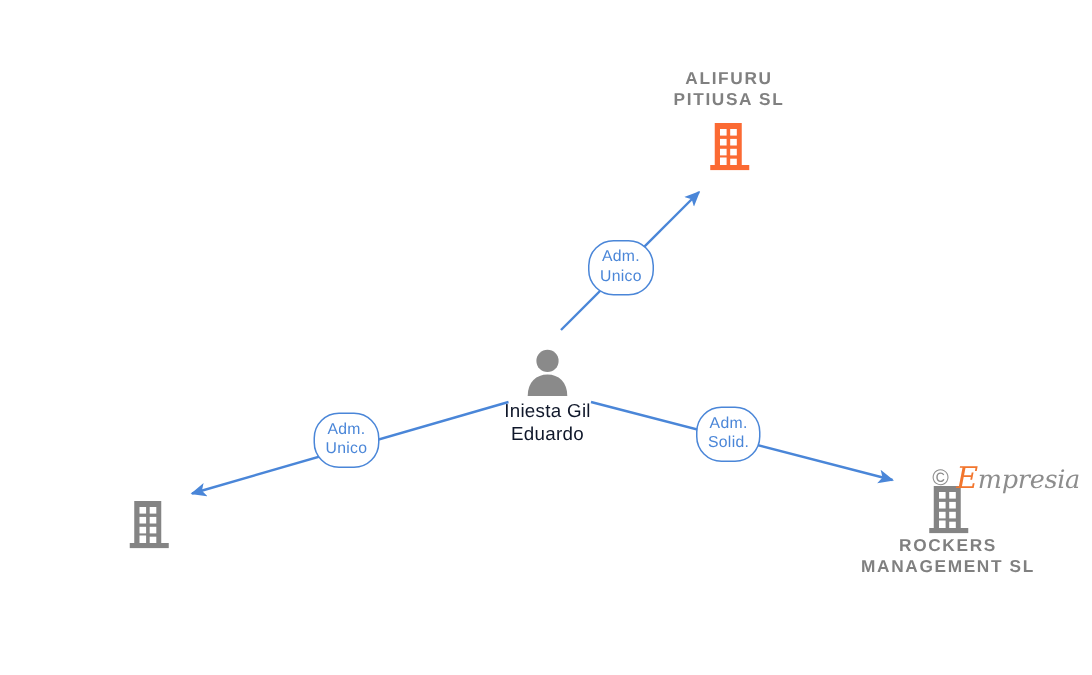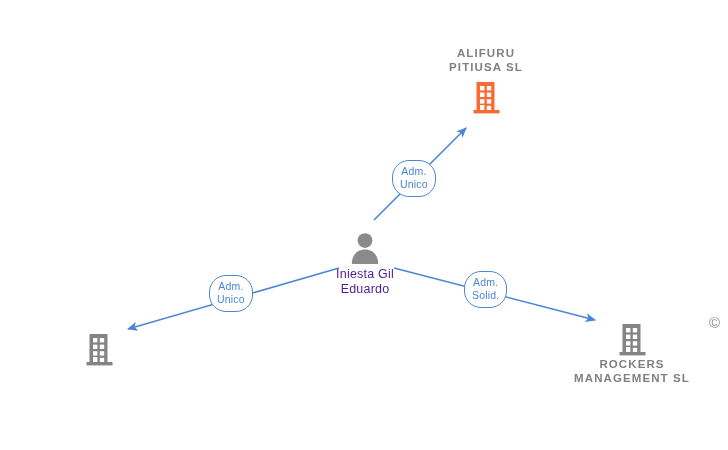--- a/index.html
+++ b/index.html
@@ -45,21 +45,21 @@
     font-weight: bold;
     letter-spacing: 1.1px;
     line-height: 14px;
     white-space: pre-line;
   }
   .node-label.person {
     font-weight: normal;
     letter-spacing: 0.2px;
     font-size: 12.5px;
     line-height: 15px;
-    color: #4c1d95;
+    color: #0f172a;
   }
   .node-icon {
     display: block;
     margin: 0 auto;
   }
   .node.company-top .node-label { margin-bottom: 6px; }
   .node.company-bottom .node-label { margin-top: 1px; }
   .node.person-node .node-label { margin-top: 3px; }
 
   
@@ -186,15 +186,16 @@
 Unico</div>
 
   <div class="rel-label" style="left:209px; top:275px;">Adm.
 Unico</div>
 
   <div class="rel-label" style="left:464px; top:271px;">Adm.
 Solid.</div>
 
   <div id="watermark">
     <span class="copy">©</span>
+    <span class="brand"><span class="cap">E</span><span>mpresia</span></span>
   </div>
 
 </div>
 
 </body></html>

